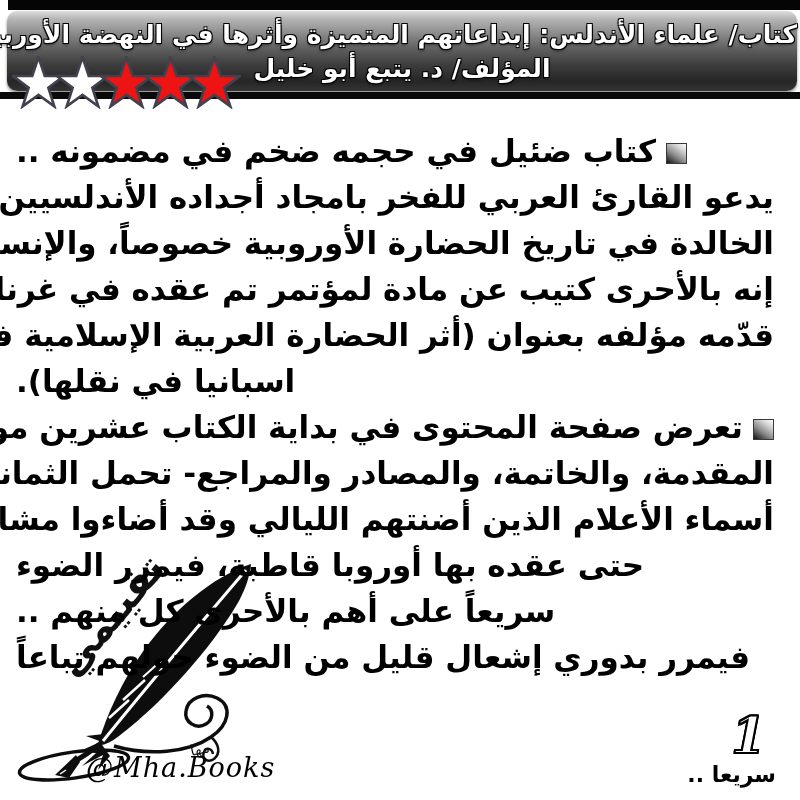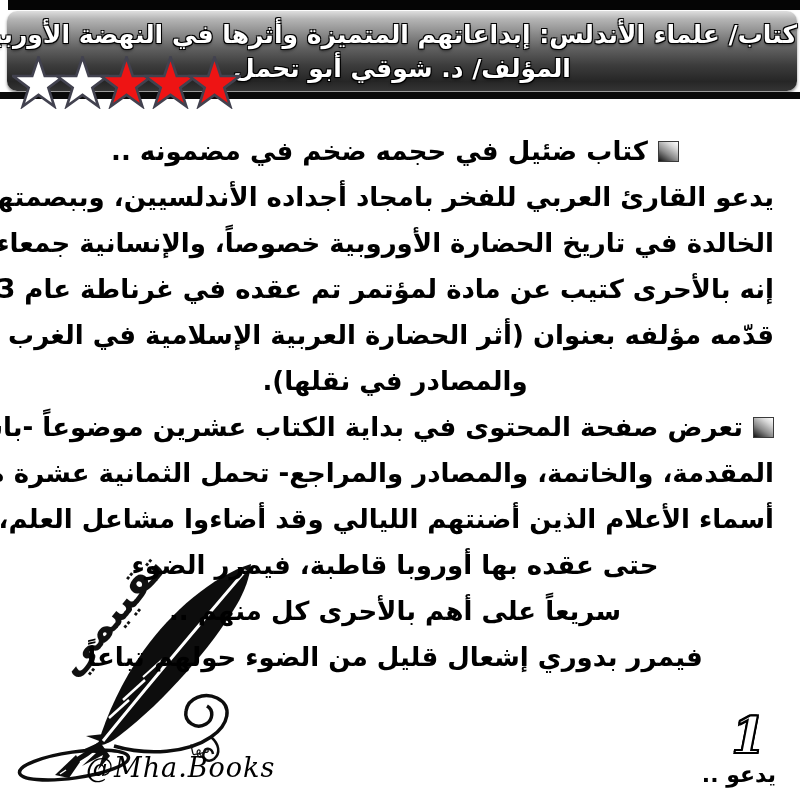--- a/index.html
+++ b/index.html
@@ -42,24 +42,24 @@
   }
   
   .stars {
     position: absolute; left: 12px; top: 56px;
     display: flex; z-index: 5;
   }
   .stars span { display: block; margin-right: -9px; }
   
   .review-body {
     position: absolute; top: 128px; right: 26px; left: 16px;
-    direction: rtl; text-align: center;
+    direction: rtl; text-align: left;
     color: #000;
     font-weight: 700;
-    font-size: 26px;
+    font-size: 31px;
     z-index: 3;
   }
   .review-body .line {
     line-height: 46px;
     white-space: nowrap;
   }
   .bullet {
     display: inline-block;
     width: 21px; height: 21px;
     margin-left: 10px;
@@ -110,21 +110,21 @@
     direction: rtl;
     font-size: 22px; font-weight: bold; color: #000;
   }
 </style>
 </head>
 <body>
 
 <div class="topbar"></div>
 <div class="header-bar">
   <div class="t1">كتاب/ علماء الأندلس: إبداعاتهم المتميزة وأثرها في النهضة الأوربية</div>
-  <div class="t2">المؤلف/ د. شوقي أبو تحمل</div>
+  <div class="t2">المؤلف/ د. يتبع أبو خليل</div>
 </div>
 <div class="divider"></div>
 
 <div class="stars" id="stars">
     <span><svg width="53" height="53" viewBox="0 0 100 100">
         <polygon points="50,2 61.8,37.8 98,37.8 68.6,60 79.8,95 50,73.5 20.2,95 31.4,60 2,37.8 38.2,37.8" fill="#ffffff" stroke="#42424f" stroke-width="5"></polygon>
       </svg></span>
     <span><svg width="53" height="53" viewBox="0 0 100 100">
         <polygon points="50,2 61.8,37.8 98,37.8 68.6,60 79.8,95 50,73.5 20.2,95 31.4,60 2,37.8 38.2,37.8" fill="#ffffff" stroke="#42424f" stroke-width="5"></polygon>
       </svg></span>
@@ -139,21 +139,21 @@
       </svg></span>
   </div>
 
 <div class="review-body" id="review-body">
     <div>
       <div class="line"><span class="bullet"></span><span>كتاب ضئيل في حجمه ضخم في مضمونه ..</span></div>
       <div class="line"><span>يدعو القارئ العربي للفخر بامجاد أجداده الأندلسيين، وببصمتهم</span></div>
       <div class="line"><span>الخالدة في تاريخ الحضارة الأوروبية خصوصاً، والإنسانية جمعاء.</span></div>
       <div class="line"><span>إنه بالأحرى كتيب عن مادة لمؤتمر تم عقده في غرناطة عام 2003،</span></div>
       <div class="line"><span>قدّمه مؤلفه بعنوان (أثر الحضارة العربية الإسلامية في الغرب ودور</span></div>
-      <div class="line"><span>والمصادر في نقلها).</span></div>
+      <div class="line"><span>اسبانيا في نقلها).</span></div>
     </div>
     <div>
       <div class="line"><span class="bullet"></span><span>تعرض صفحة المحتوى في بداية الكتاب عشرين موضوعاً -باستثناء</span></div>
       <div class="line"><span>المقدمة، والخاتمة، والمصادر والمراجع- تحمل الثمانية عشرة منها</span></div>
       <div class="line"><span>أسماء الأعلام الذين أضنتهم الليالي وقد أضاءوا مشاعل العلم،</span></div>
       <div class="line"><span>حتى عقده بها أوروبا قاطبة، فيمرر الضوء</span></div>
       <div class="line"><span>سريعاً على أهم بالأحرى كل منهم ..</span></div>
       <div class="line"><span>فيمرر بدوري إشعال قليل من الضوء حولهم تباعاً</span></div>
     </div>
   </div>
@@ -182,13 +182,13 @@
     <path d="M106,198 C140,208 180,205 203,189 C221,177 225,158 209,150 C196,144 180,150 178,163 C176,174 188,182 198,176 C205,172 206,162 199,158" fill="none" stroke="#0d0d0d" stroke-width="3.5"></path>
 
     <path d="M203,189 C211,196 213,205 206,211 C200,215 193,211 196,204 C198,199 204,200 205,206" fill="none" stroke="#0d0d0d" stroke-width="2.5"></path>
   </svg>
 </div>
 <div class="stamp">تقييمي</div>
 <div class="signature">مها</div>
 <div class="handle">@Mha.Books</div>
 
 <div class="page-num">1</div>
-<div class="continued">يدعو ..</div>
+<div class="continued">سريعا ..</div>
 
 </body></html>

